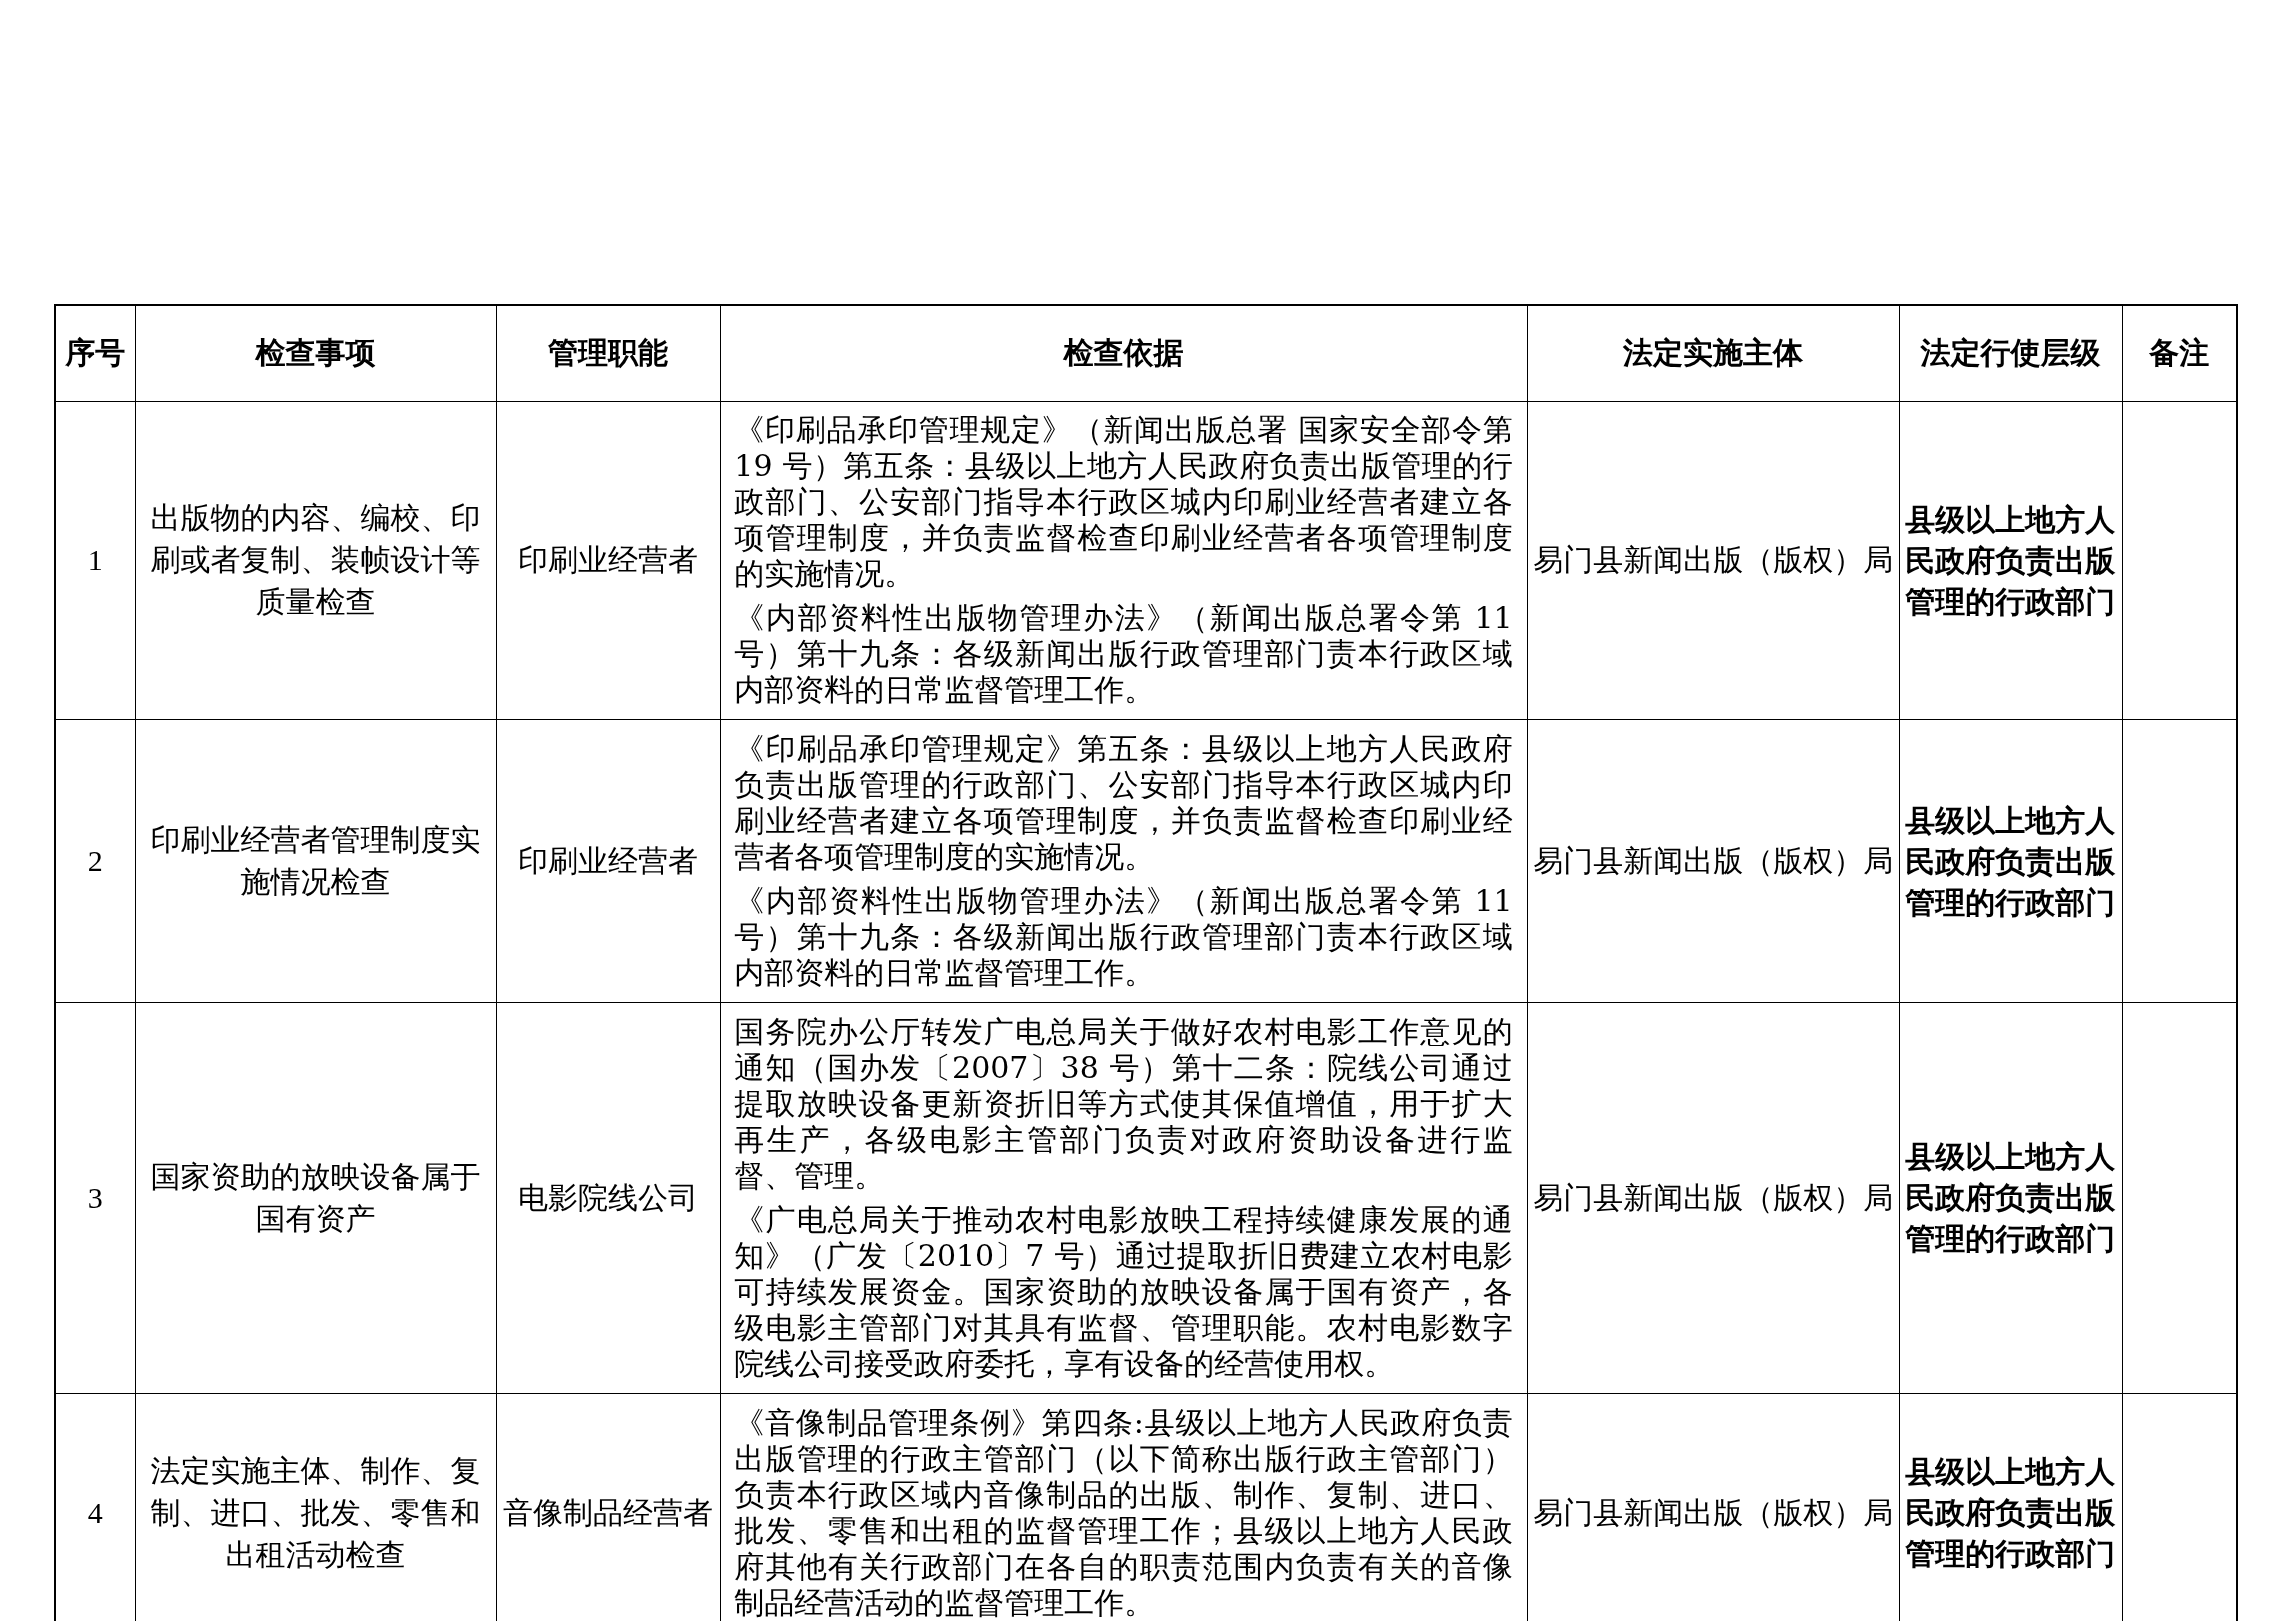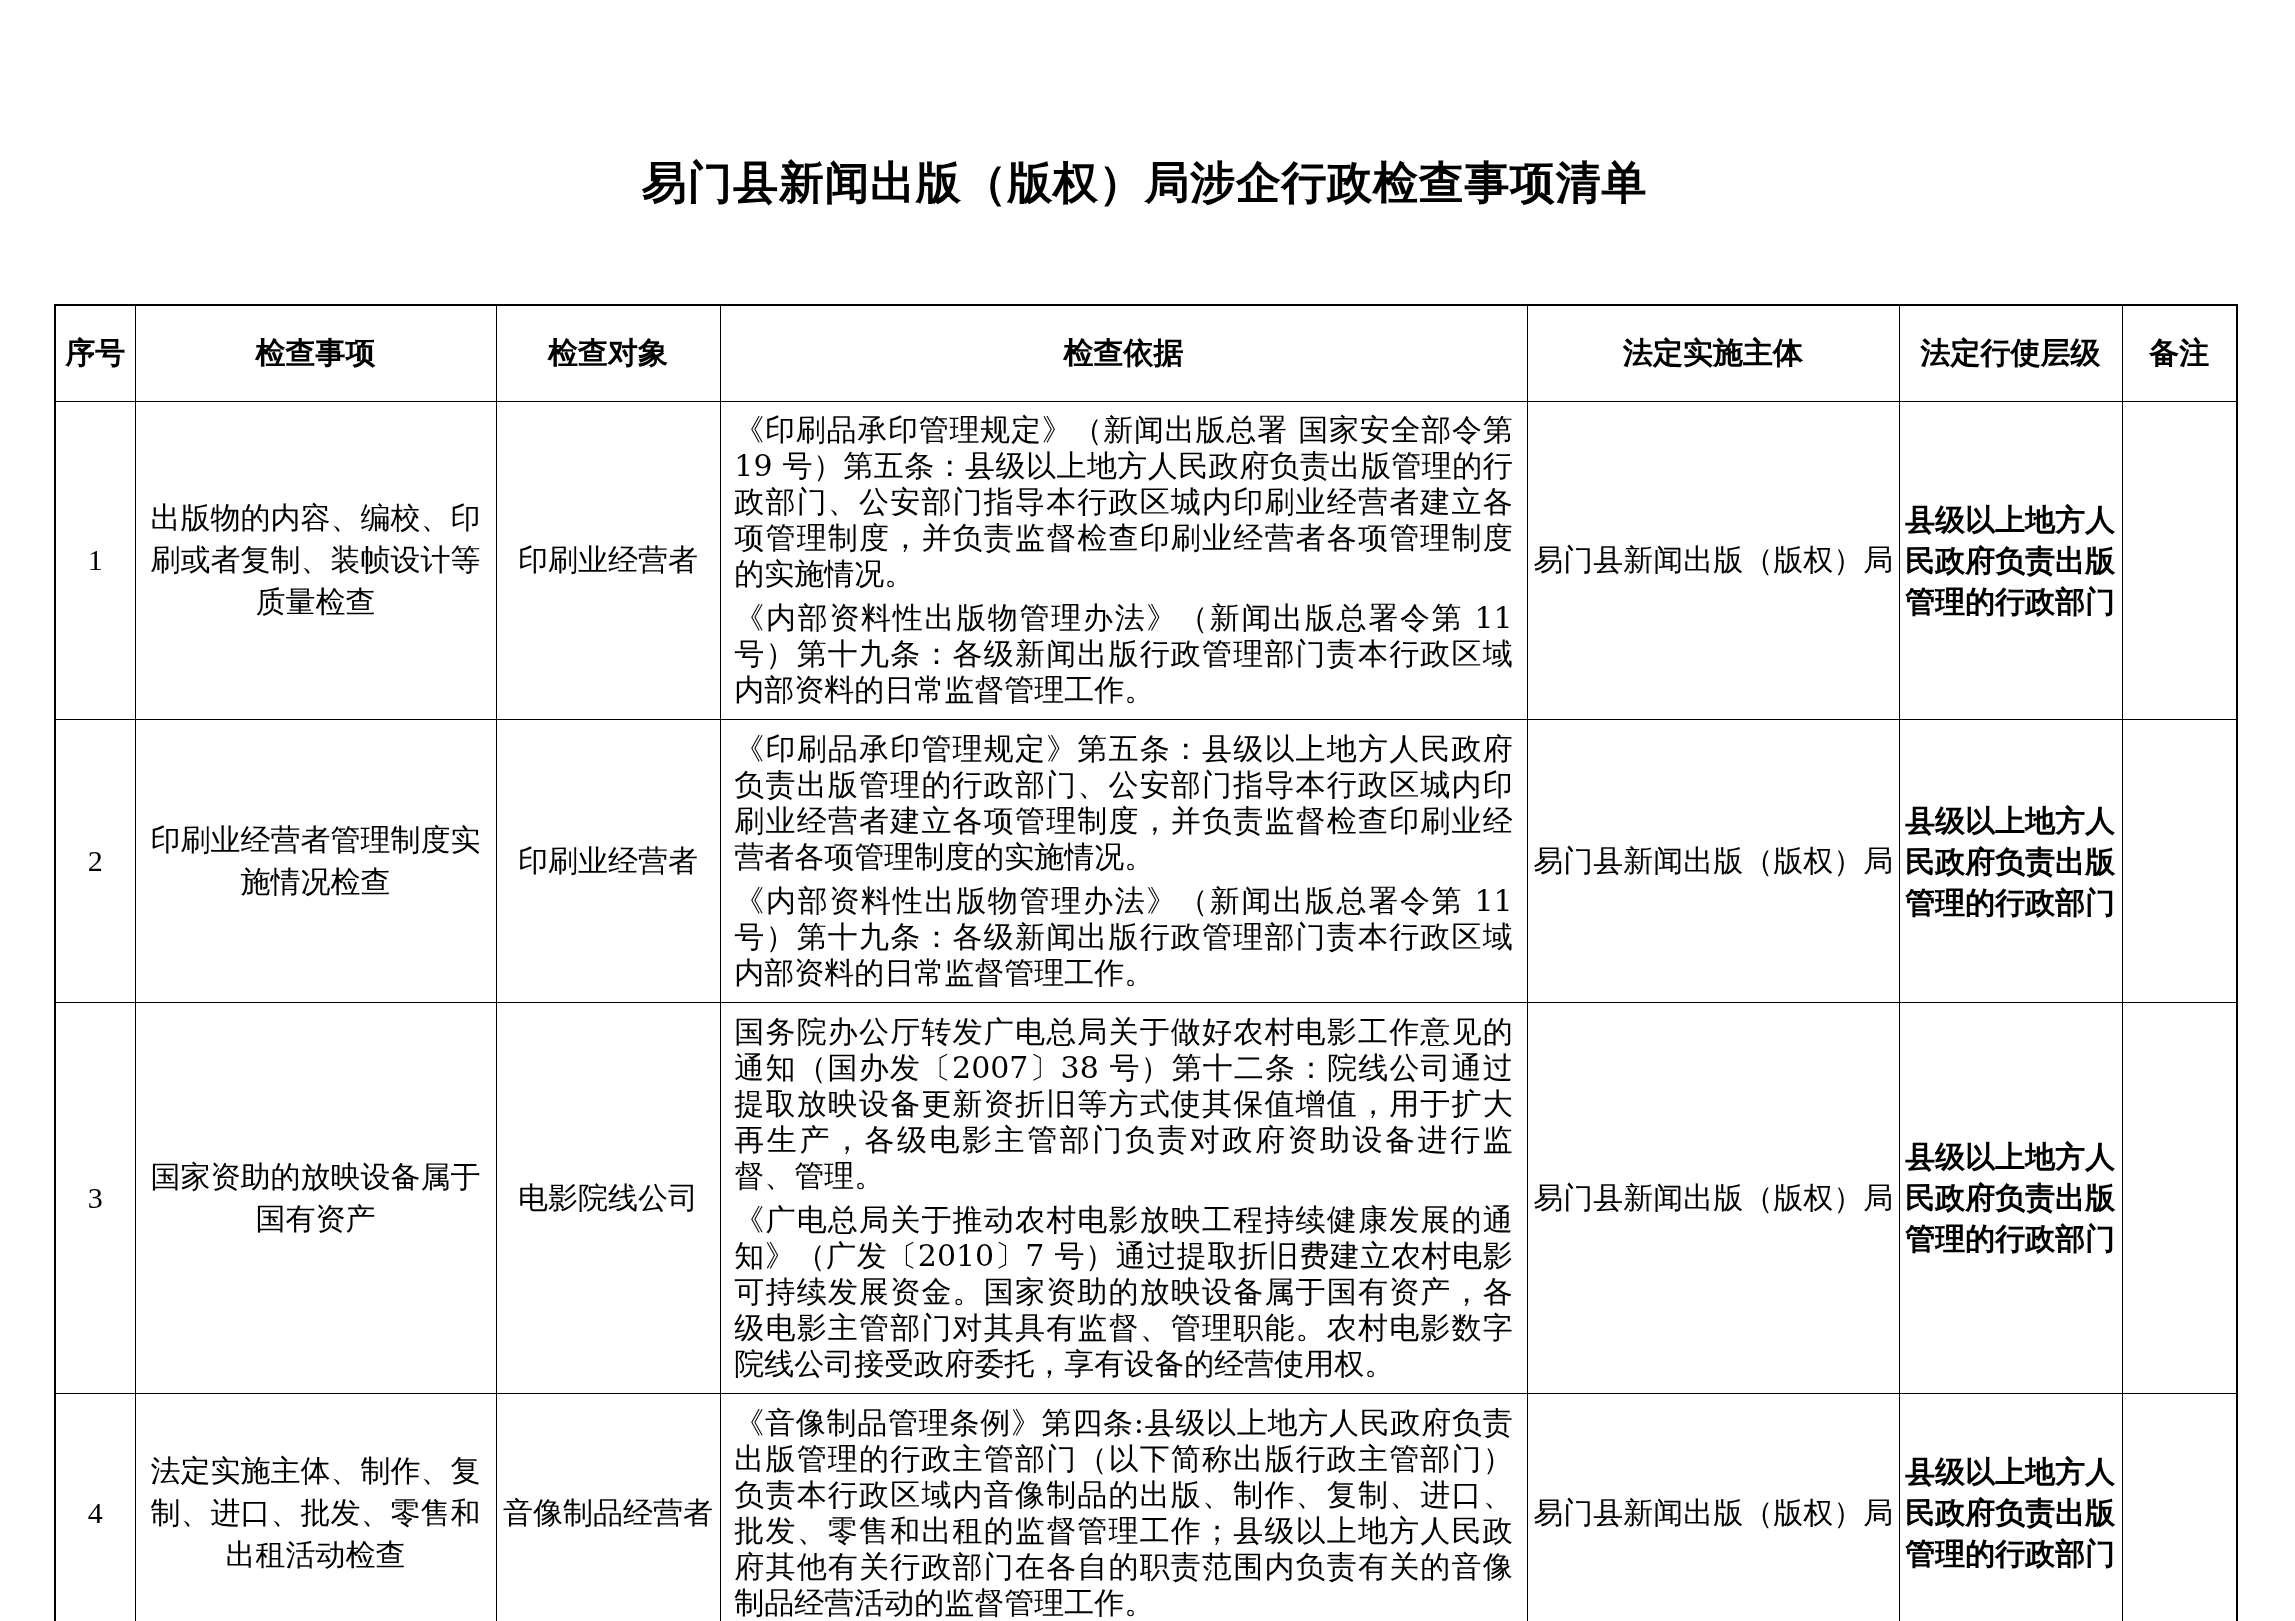--- a/index.html
+++ b/index.html
@@ -93,37 +93,36 @@
   }
   td.c-remark {
     padding: 0;
   }
 </style>
 </head>
 <body>
 
 <div class="page">
 
-  <div class="doc-title">易门县新闻出版（版权）局涉企行政检查事项清单</div>
 
   <table class="sheet">
     <colgroup>
       <col style="width:80px">
       <col style="width:361px">
       <col style="width:224px">
       <col style="width:807px">
       <col style="width:372px">
       <col style="width:223px">
       <col style="width:115px">
     </colgroup>
     <thead>
       <tr style="height:96px">
         <th>序号</th>
         <th>检查事项</th>
-        <th>检查对象</th>
+        <th>管理职能</th>
         <th>检查依据</th>
         <th>法定实施主体</th>
         <th>法定行使层级</th>
         <th>备注</th>
       </tr>
     </thead>
     <tbody>
 
       <tr style="height:251px">
         <td class="c-seq">1</td>

